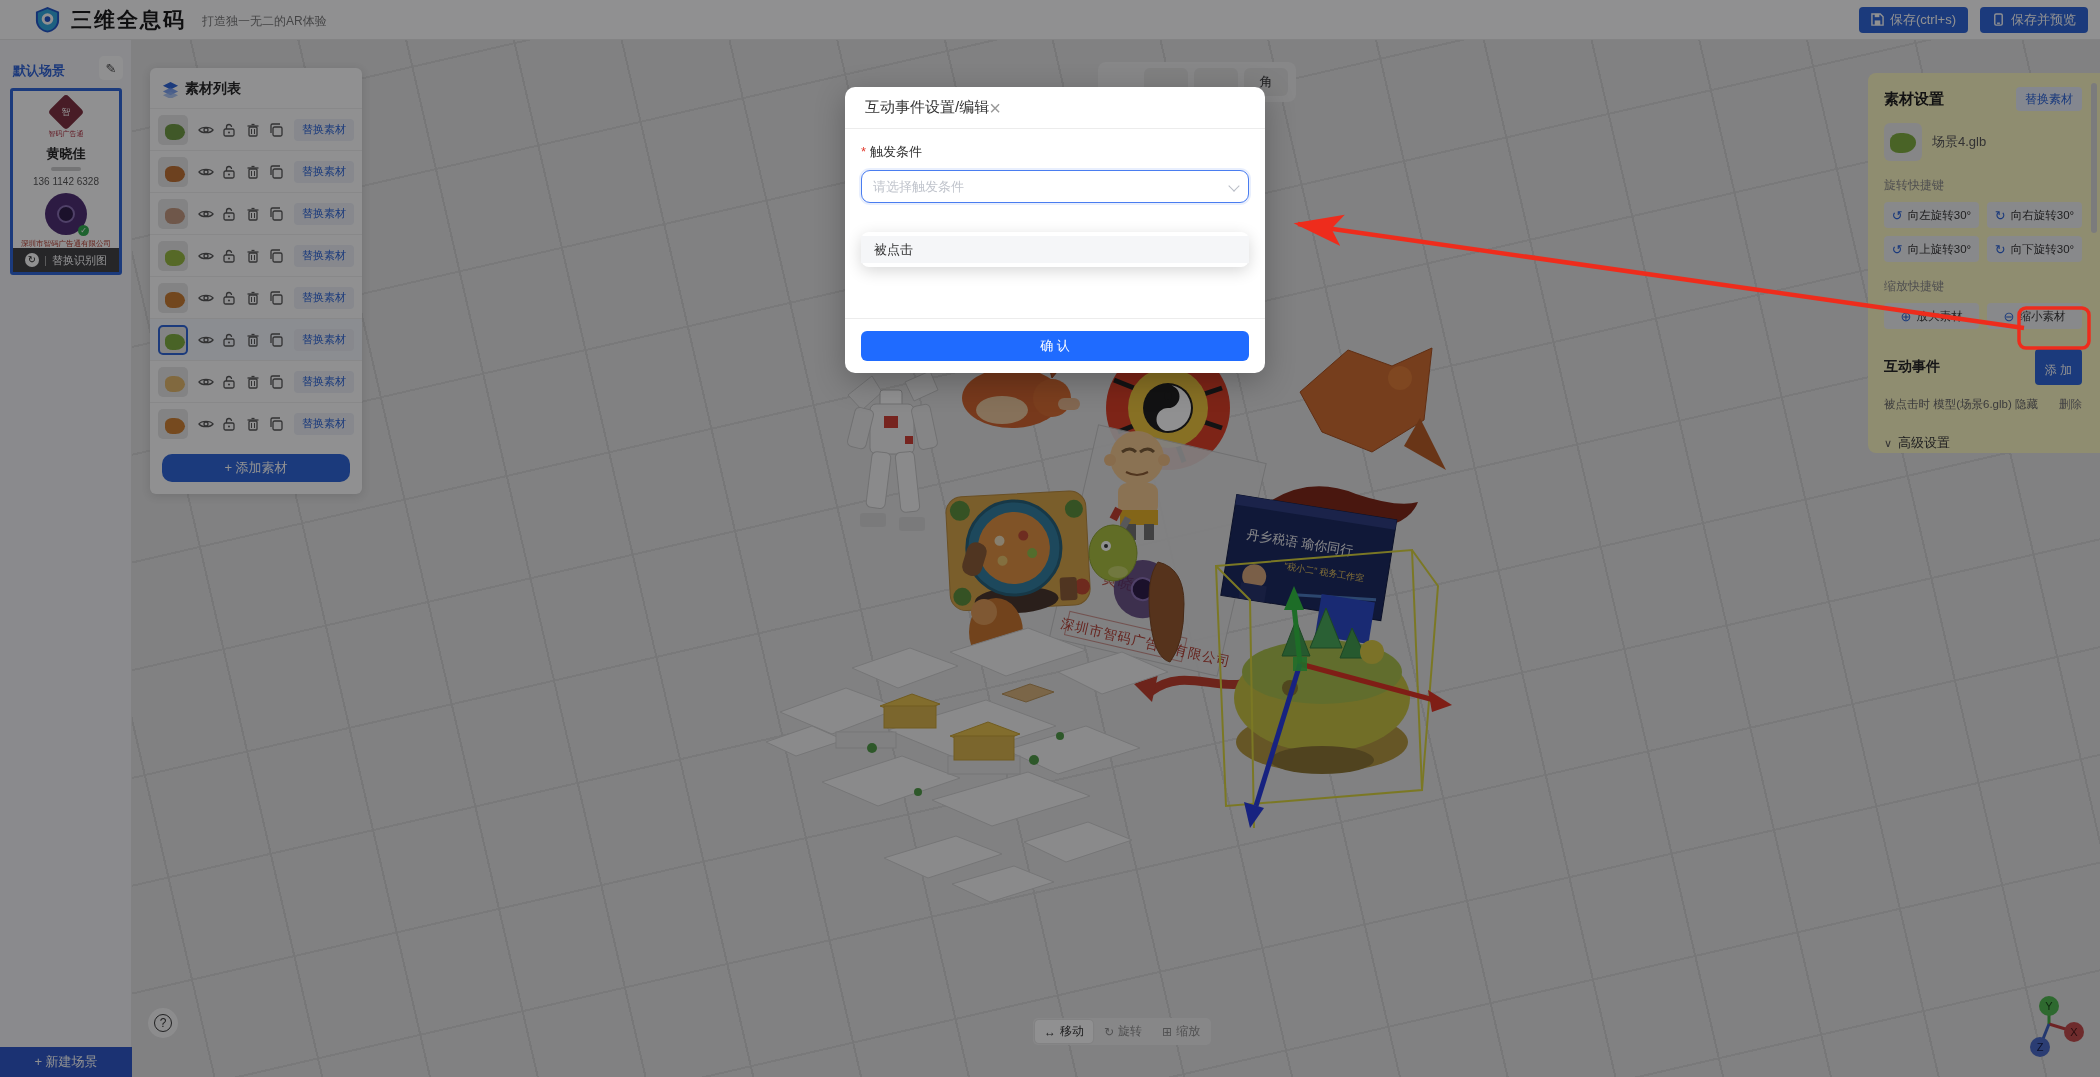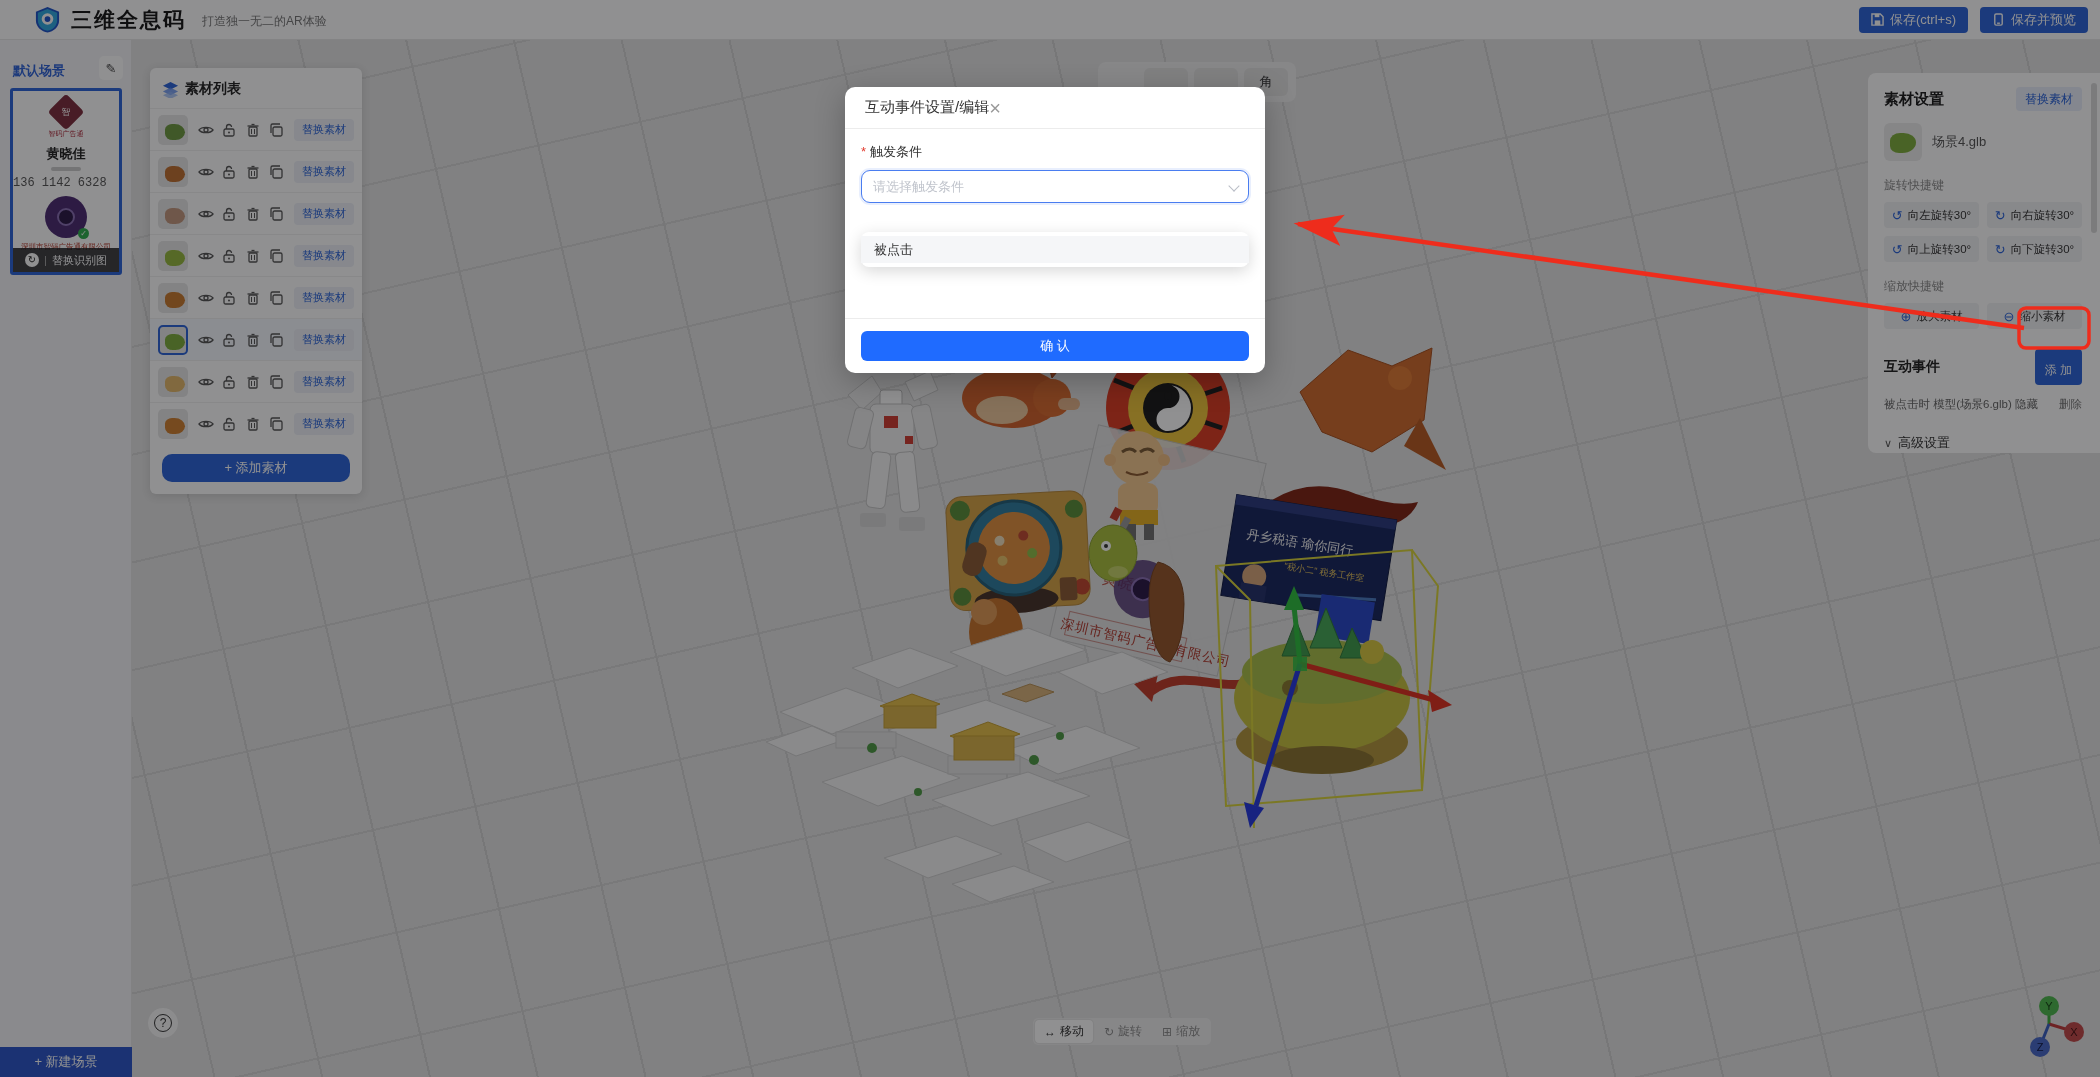--- a/index.html
+++ b/index.html
@@ -33,21 +33,21 @@
   .edit-chip{position:absolute;right:8px;top:16px;width:24px;height:24px;background:#fff;border-radius:5px;
              color:#444;font-size:13px;display:flex;align-items:center;justify-content:center;cursor:pointer;}
   .scene-card{position:absolute;left:10px;top:48px;width:112px;height:187px;background:#ffffff;
               border:3px solid #2a63d9;border-radius:3px;overflow:hidden;}
   .card-logo{width:26px;height:26px;margin:8px auto 0;background:#7d2c3c;transform:rotate(45deg);
              border-radius:4px;display:flex;align-items:center;justify-content:center;}
   .card-logo span{transform:rotate(-45deg);color:#fff;font-size:9px;}
   .card-brand{text-align:center;font-size:7px;color:#a23;margin-top:4px;}
   .card-name{text-align:center;font-size:13px;font-weight:bold;color:#222;margin-top:6px;}
   .card-roleline{width:30px;height:4px;background:#ccc;margin:4px auto 0;border-radius:2px;}
-  .card-phone{font-size:12px;color:#555;margin-top:5px;font-family:Liberation Mono, monospace;}
+  .card-phone{text-align:center;font-size:10px;color:#555;margin-top:5px;}
   .card-qr{position:relative;width:42px;height:42px;margin:6px auto 0;background:#4b2a72;border-radius:50%;}
   .card-qr .qr-center{position:absolute;left:12px;top:12px;width:18px;height:18px;border-radius:50%;
                       background:#2a1846;border:2px solid #8a6fb5;}
   .card-qr .qr-check{position:absolute;right:-2px;bottom:-1px;width:11px;height:11px;border-radius:50%;
                      background:#2fae4e;color:#fff;font-size:8px;line-height:11px;text-align:center;}
   .card-company{text-align:center;font-size:7.5px;color:#b33a2c;margin-top:4px;white-space:nowrap;overflow:hidden;}
   .card-replace{position:absolute;left:0;bottom:0;width:100%;height:24px;background:rgba(20,20,22,.82);
                 color:#fff;font-size:11px;display:flex;align-items:center;justify-content:center;gap:5px;cursor:pointer;}
   .card-replace .ref-icon{width:14px;height:14px;border-radius:50%;background:#fff;color:#222;
                           font-size:10px;line-height:14px;text-align:center;}
@@ -75,21 +75,21 @@
                     border:none;border-radius:10px;font-size:13px;cursor:pointer;}
 
   
   .canvas-toolbar{position:absolute;left:1098px;top:62px;width:198px;height:40px;background:#efefef;
                   border-radius:8px;z-index:5;display:flex;align-items:center;justify-content:flex-end;
                   gap:6px;padding:0 8px;}
   .canvas-toolbar .ct-seg{width:44px;height:28px;background:#e2e2e2;border-radius:6px;font-size:13px;color:#333;
                   display:flex;align-items:center;justify-content:center;}
 
   
-  .set-panel{position:absolute;left:1868px;top:73px;width:232px;height:380px;background:#ffffff;
+  .set-panel{position:absolute;left:1868px;top:73px;width:232px;height:380px;background:#fef9c3;
              border-radius:8px 0 0 8px;z-index:10;padding:14px 18px 0 16px;}
   .set-scrollbar{position:absolute;right:3px;top:10px;width:6px;height:150px;border-radius:3px;background:#d9d9d9;}
   .set-header{display:flex;align-items:center;justify-content:space-between;}
   .set-title{font-size:15px;font-weight:bold;color:#1a1a1a;}
   .chip-btn{background:#e9effc;color:#2a63d9;border:none;border-radius:4px;font-size:12px;height:24px;
             padding:0 9px;cursor:pointer;}
   .set-file{display:flex;align-items:center;gap:10px;margin-top:12px;}
   .set-thumb{width:38px;height:38px;border-radius:6px;background:#ededed;position:relative;overflow:hidden;}
   .set-thumb i{position:absolute;left:6px;top:10px;width:26px;height:20px;border-radius:45% 55% 60% 40%;
                background:#7fae3c;display:block;}

